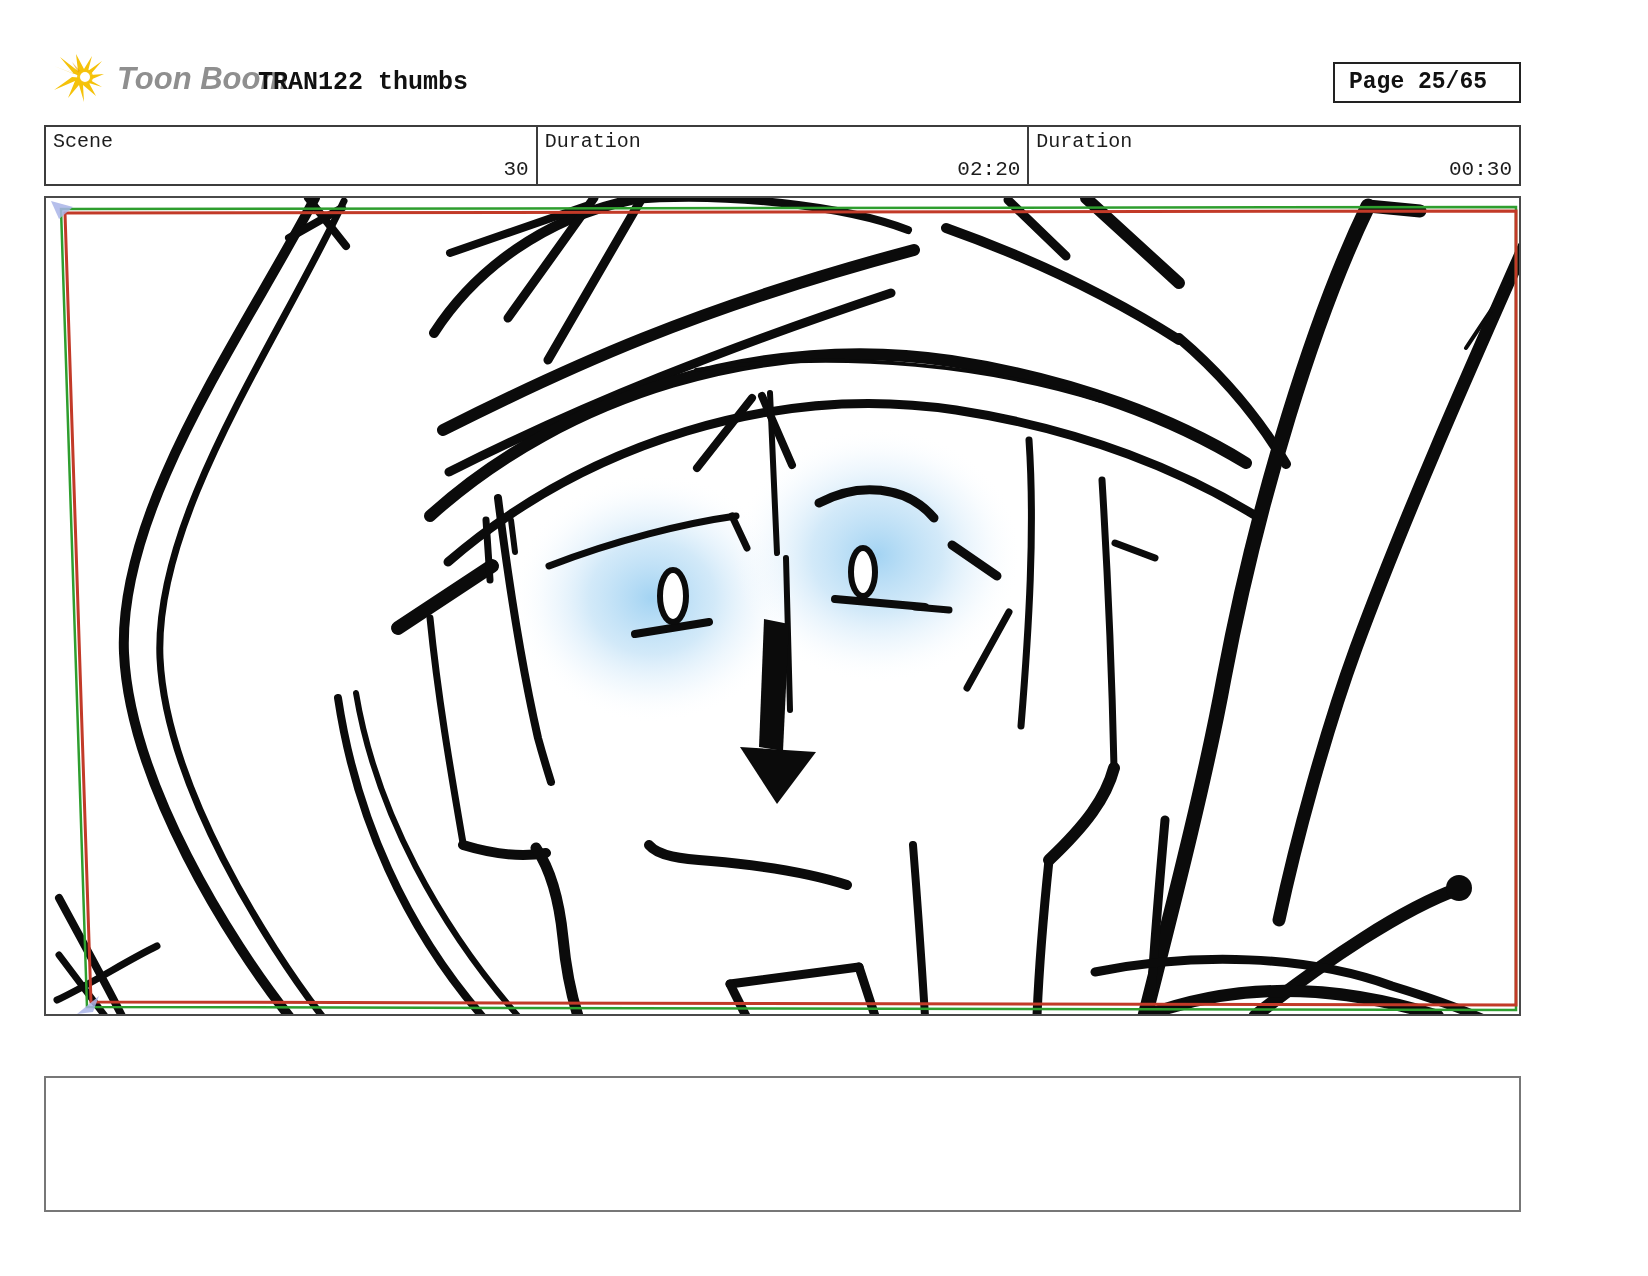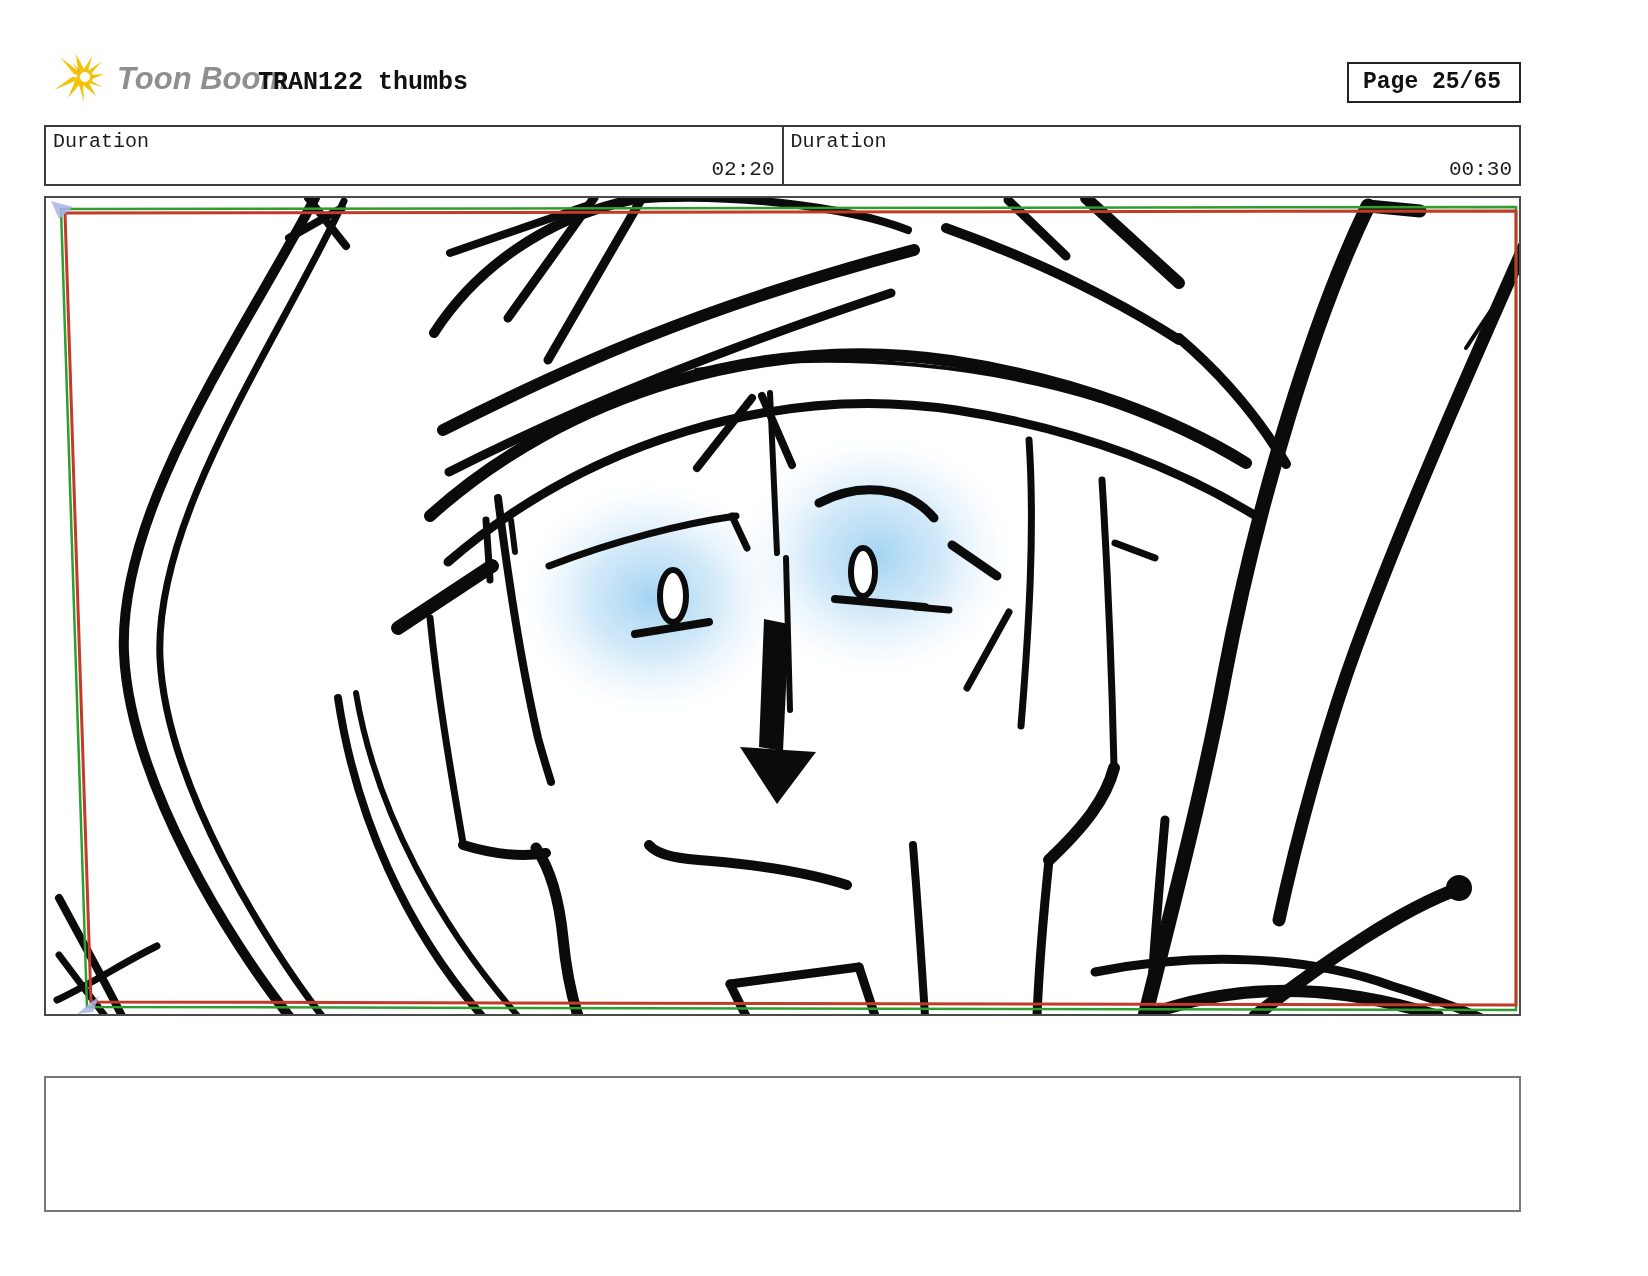--- a/index.html
+++ b/index.html
@@ -4,21 +4,21 @@
 <style>
   html,body{margin:0;padding:0;background:#ffffff;}
   body{width:1648px;height:1276px;position:relative;font-family:"Liberation Mono",monospace;-webkit-font-smoothing:antialiased;}
   .page{position:absolute;inset:0;background:#fff;}
 
   
   .hdr{position:absolute;left:44px;top:52px;width:1477px;height:60px;}
   .logo{position:absolute;left:8px;top:2px;display:flex;align-items:center;gap:13px;}
   .logo-text{font-family:"Liberation Sans",sans-serif;font-style:italic;font-weight:bold;font-size:31px;color:#8f8f8f;letter-spacing:0px;}
   .doc-title{position:absolute;left:214px;top:16px;font-weight:bold;font-size:25px;color:#111;white-space:pre;text-align:center;}
-  .page-badge{position:absolute;right:0px;top:10px;border:2px solid #222;padding:5px 18px 6px 14px;font-weight:bold;font-size:23px;color:#111;background:#fff;}
+  .page-badge{position:absolute;right:0px;top:10px;border:2px solid #222;padding:5px 32px 6px 14px;font-weight:bold;font-size:23px;color:#111;background:#fff;}
 
   
   .info-table{position:absolute;left:44px;top:125px;width:1477px;height:61px;display:flex;border:2px solid #3c3c3c;box-sizing:border-box;background:#fff;}
   .info-cell{flex:1;position:relative;border-right:2px solid #3c3c3c;box-sizing:border-box;}
   .info-cell:last-child{border-right:none;}
   .cell-label{position:absolute;left:7px;top:3px;font-size:20px;color:#1c1c1c;}
   .cell-value{position:absolute;right:7px;bottom:3px;font-size:21px;color:#1c1c1c;}
 
   
   .panel{position:absolute;left:44px;top:196px;width:1477px;height:820px;border:2px solid #4a4a4a;box-sizing:border-box;background:#fff;overflow:hidden;}
@@ -44,20 +44,24 @@
         <circle cx="33" cy="23" r="5.5" fill="#fff"></circle>
         <path fill="#F5C20A" d="M33,23 m-8,0 a8,8 0 1,0 16,0 a8,8 0 1,0 -16,0 M33,23 m-5,0 a5,5 0 1,1 10,0 a5,5 0 1,1 -10,0" fill-rule="evenodd" opacity=".9"></path>
       </svg>
       <span class="logo-text">Toon Boom</span>
     </div>
     <div class="doc-title">TRAN122 thumbs</div>
     <div class="page-badge">Page 25/65</div>
   </div>
 
   <div class="info-table">
+    <div class="info-cell">
+      <div class="cell-label">Scene</div>
+      <div class="cell-value">30</div>
+    </div>
     <div class="info-cell">
       <div class="cell-label">Duration</div>
       <div class="cell-value">02:20</div>
     </div>
     <div class="info-cell">
       <div class="cell-label">Duration</div>
       <div class="cell-value">00:30</div>
     </div>
   </div>
 

